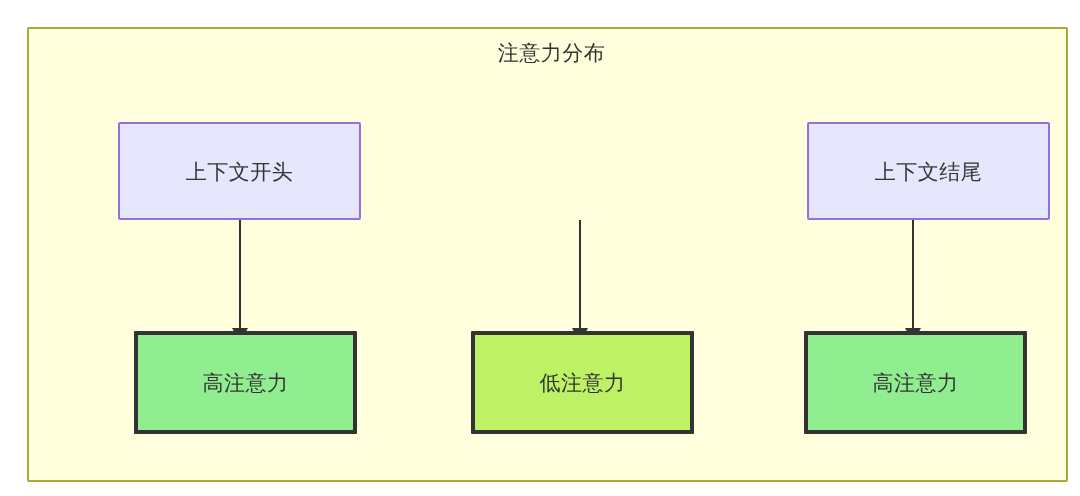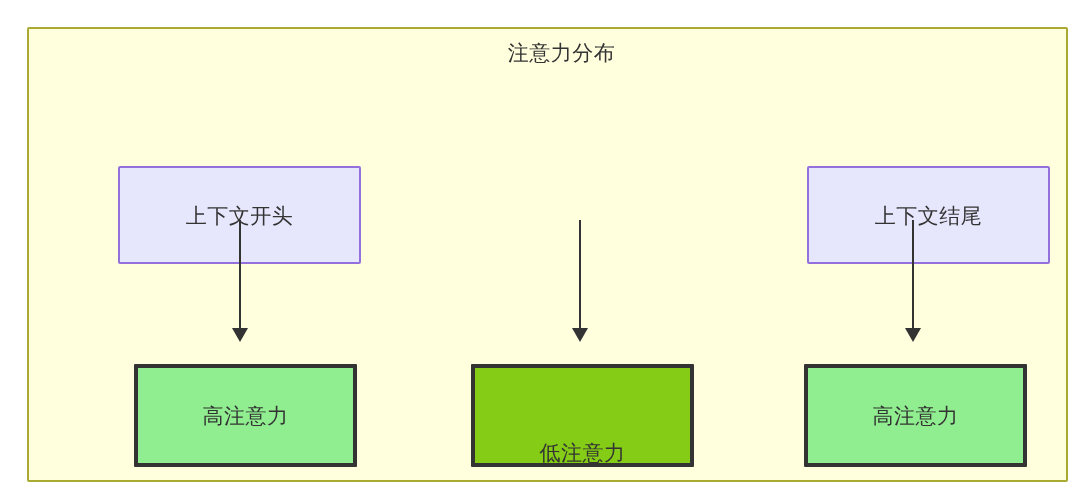--- a/index.html
+++ b/index.html
@@ -29,21 +29,21 @@
     width: 1041px;
     height: 455px;
     box-sizing: border-box;
     background: #ffffde;
     border: 2px solid #aaaa33;
     border-radius: 2px;
   }
 
   .subgraph-title {
     position: absolute;
-    left: 14px;
+    left: 4px;
     top: 11px;
     width: 100%;
     text-align: center;
     font-size: 21px;
     line-height: 26px;
     color: #333333;
     letter-spacing: 0.5px;
     white-space: nowrap;
   }
 
@@ -62,45 +62,44 @@
     box-sizing: border-box;
     top: 93px;
     width: 243px;
     height: 98px;
     background: #e6e6fd;
     border: 2px solid #9370db;
     border-radius: 2px;
     display: flex;
     align-items: center;
     justify-content: center;
-    margin-top: 44px;
   }
   .ctx-node-1 { left: 89px; }
   .ctx-node-2 { left: 429px; }
   .ctx-node-3 { left: 778px; }
 
   
   .attn-node {
     position: absolute;
     box-sizing: border-box;
-    top: 335px;
+    top: 302px;
     width: 223px;
     height: 103px;
     border: 4px solid #333333;
     border-radius: 1px;
     display: flex;
     align-items: center;
     justify-content: center;
   }
   .attn-node-1 { left: 105px; }
   .attn-node-2 { left: 442px; }
   .attn-node-3 { left: 775px; }
 
   .fill-high { background: #90ee90; }
-  .fill-low  { background: #84cc16; align-items: flex-end; }
+  .fill-low  { background: #bef264; }
 
   
   .arrow {
     position: absolute;
     top: 191px;
     width: 2px;
     height: 126px;
   }
   .arrow-line {
     position: absolute;

